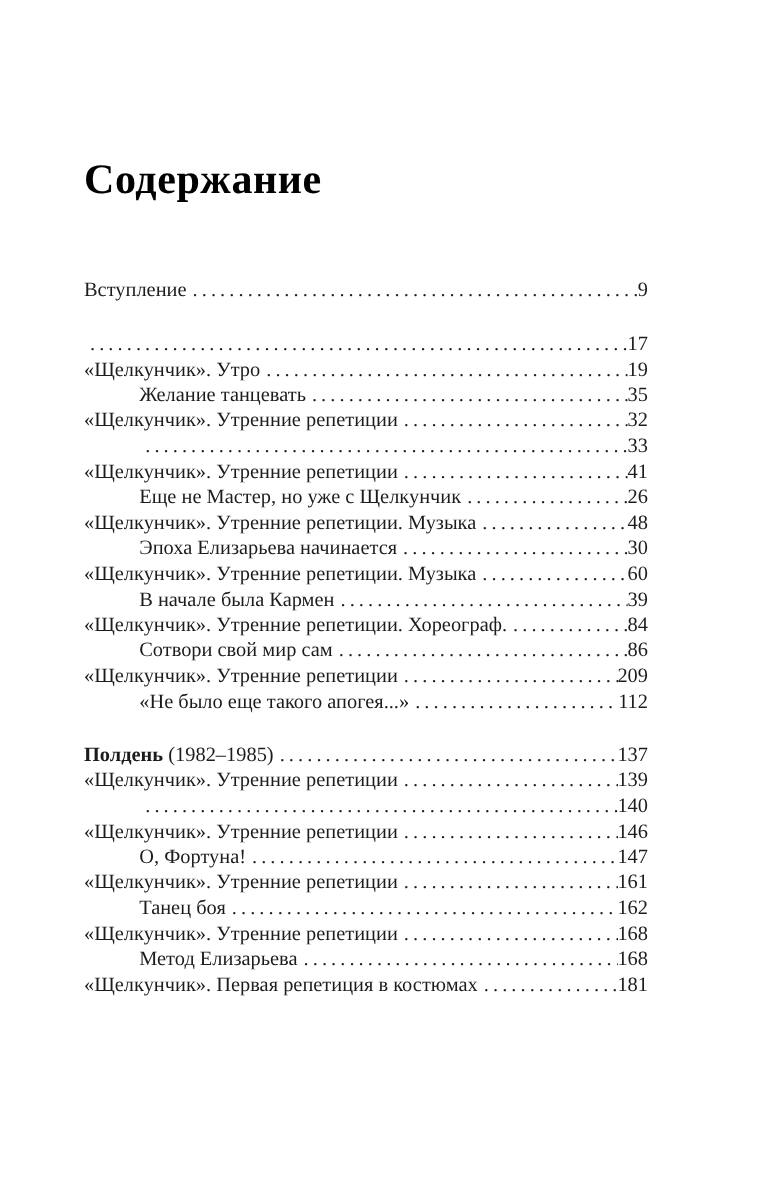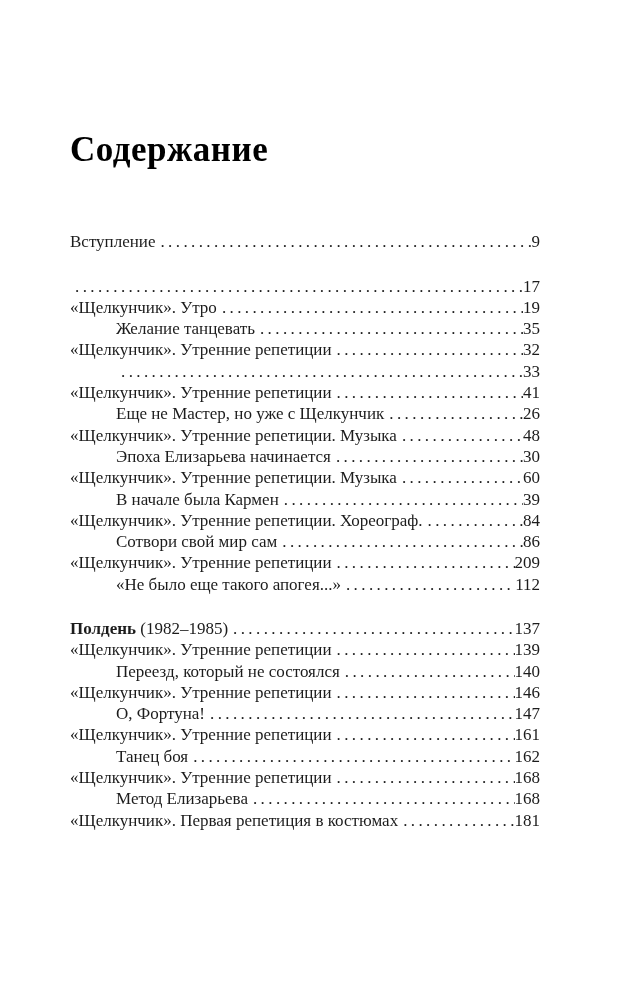--- a/index.html
+++ b/index.html
@@ -160,21 +160,20 @@
           <span class="label"><b>Полдень</b> (1982–1985)</span>
           <span class="leader" aria-hidden="true">................................................................................................................................................................</span>
           <span class="pagenum">137</span>
         </div>
         <div class="toc-row indent-0">
           <span class="label">«Щелкунчик». Утренние репетиции</span>
           <span class="leader" aria-hidden="true">................................................................................................................................................................</span>
           <span class="pagenum">139</span>
         </div>
         <div class="toc-row indent-1">
-          <span class="label">Переезд, который не состоялся</span>
           <span class="leader" aria-hidden="true">................................................................................................................................................................</span>
           <span class="pagenum">140</span>
         </div>
         <div class="toc-row indent-0">
           <span class="label">«Щелкунчик». Утренние репетиции</span>
           <span class="leader" aria-hidden="true">................................................................................................................................................................</span>
           <span class="pagenum">146</span>
         </div>
         <div class="toc-row indent-1">
           <span class="label">О, Фортуна!</span>

